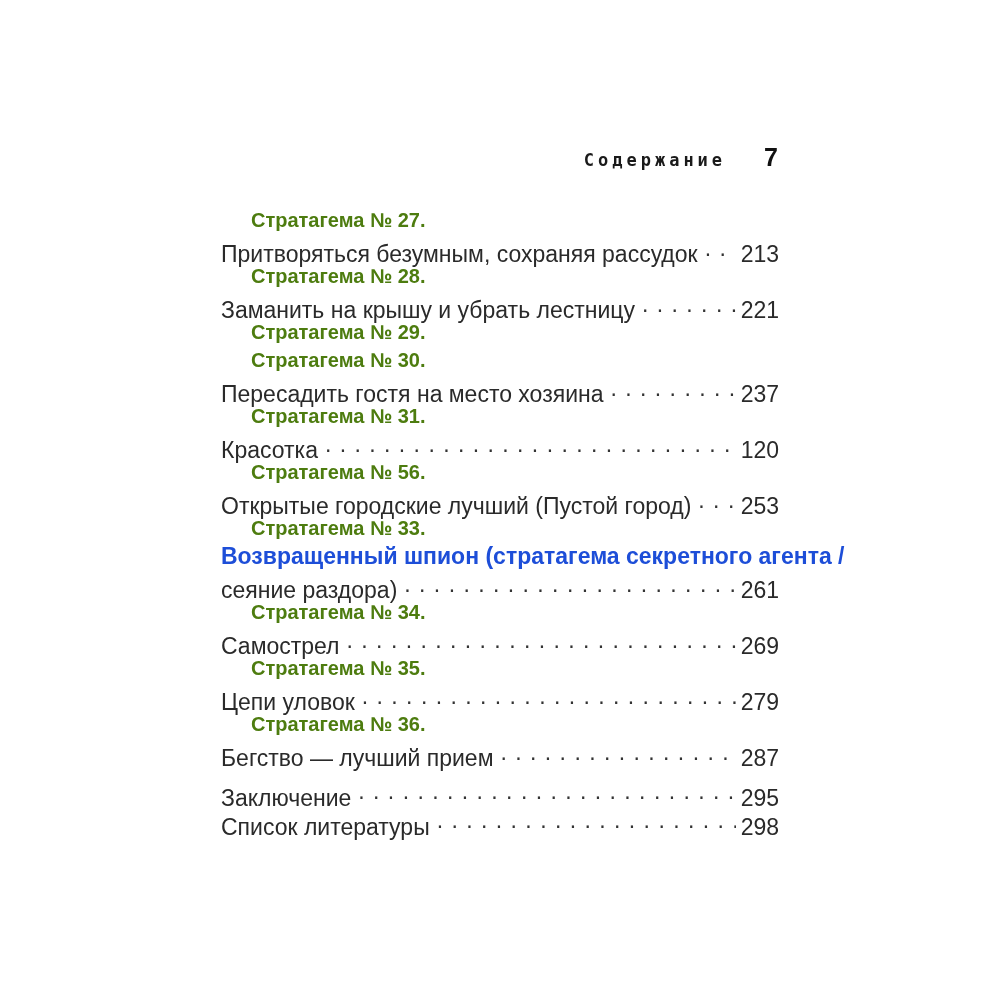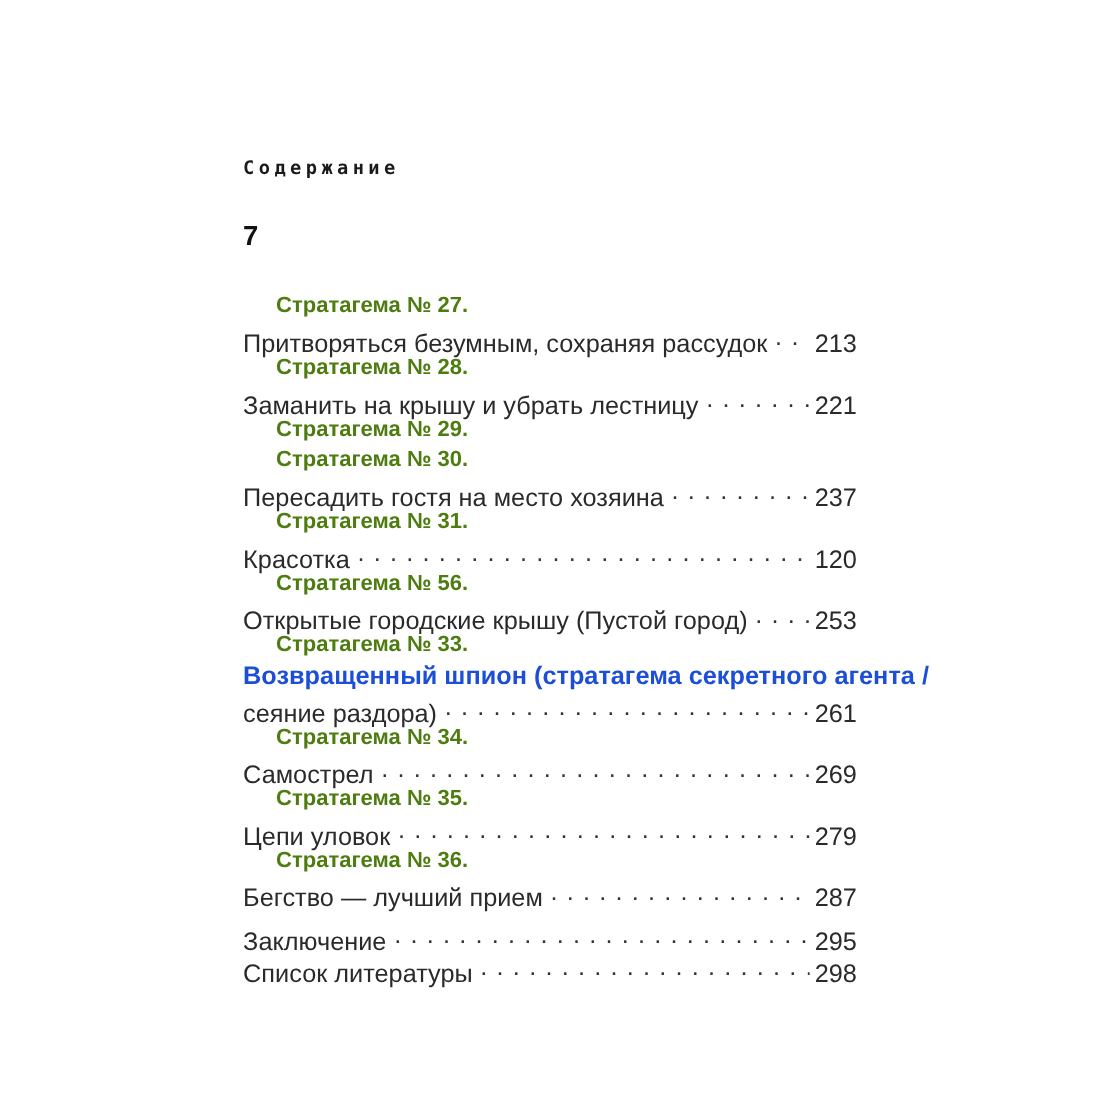--- a/index.html
+++ b/index.html
@@ -18,21 +18,20 @@
     left: 221px;
     top: 143px;
     width: 558px;
   }
   .running-head {
     display: flex;
     justify-content: flex-end;
     align-items: baseline;
     gap: 38px;
     margin-bottom: 34px;
-    flex-direction: column;
   }
   .running-head .rh-title {
     font-family: "DejaVu Sans Mono", monospace;
     font-weight: bold;
     font-size: 17px;
     letter-spacing: 4px;
     color: #1a1a1a;
   }
   .running-head .rh-page {
     font-weight: bold;
@@ -133,21 +132,21 @@
         <div class="toc-line">
           <span class="desc-text">Красотка</span>
           <span class="dots"></span>
           <span class="page-num">120</span>
         </div>
       </div>
 
       <div>
         <div class="entry-title">Стратагема № 56.</div>
         <div class="toc-line">
-          <span class="desc-text">Открытые городские крышу (Пустой город)</span>
+          <span class="desc-text">Открытые городские лучший (Пустой город)</span>
           <span class="dots"></span>
           <span class="page-num">253</span>
         </div>
       </div>
 
       <div>
         <div class="entry-title">Стратагема № 33.</div>
         <div class="toc-line">
           <span class="wrap-line">Возвращенный шпион (стратагема секретного агента /</span>
         </div>

